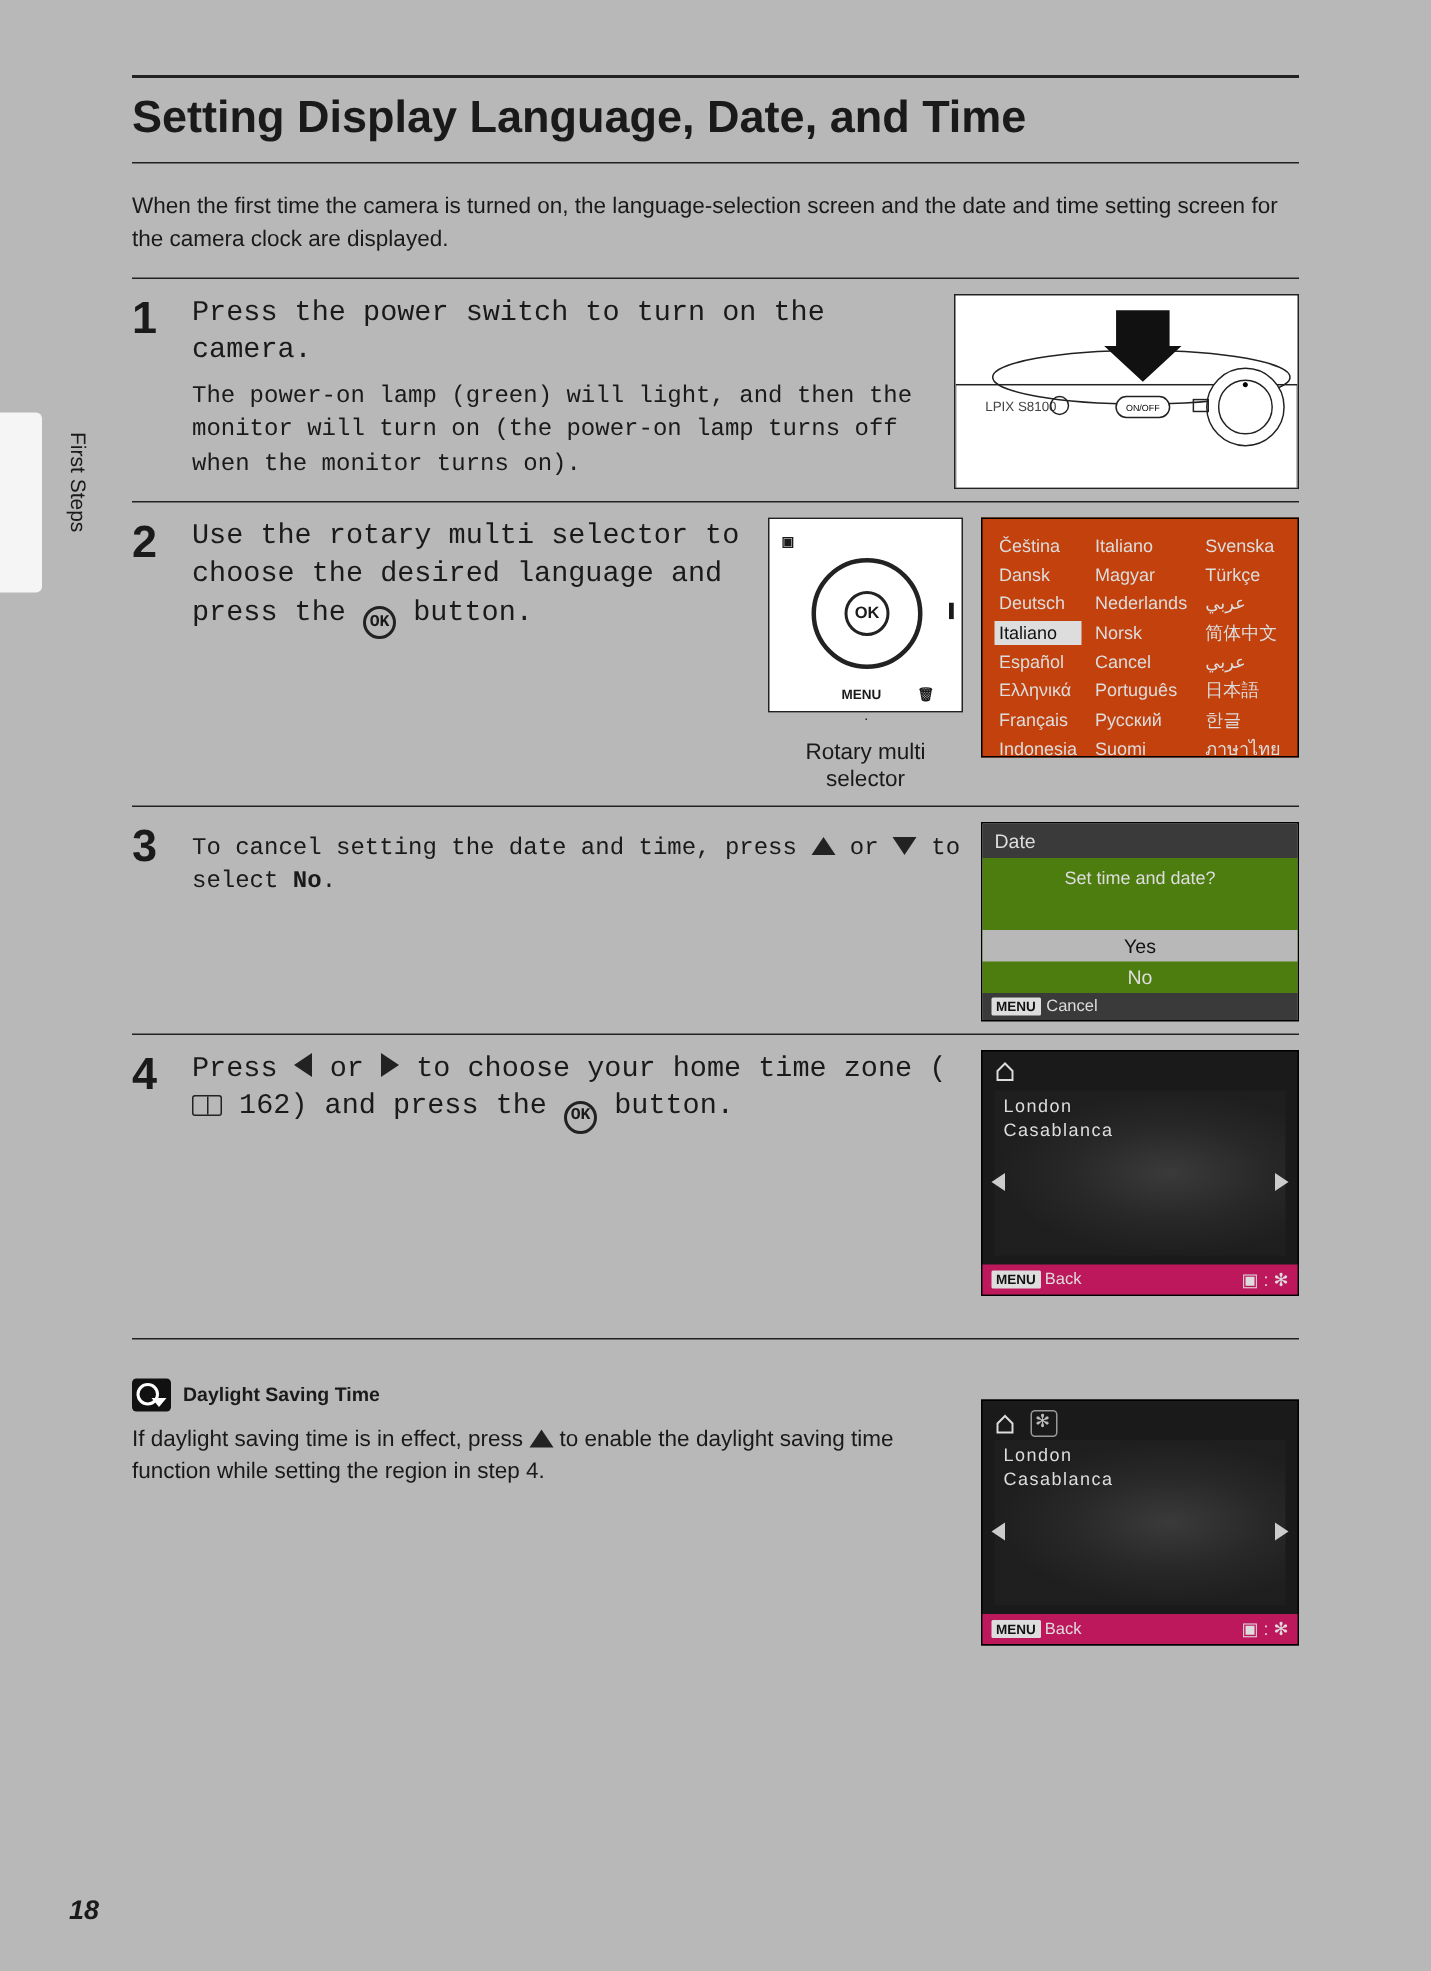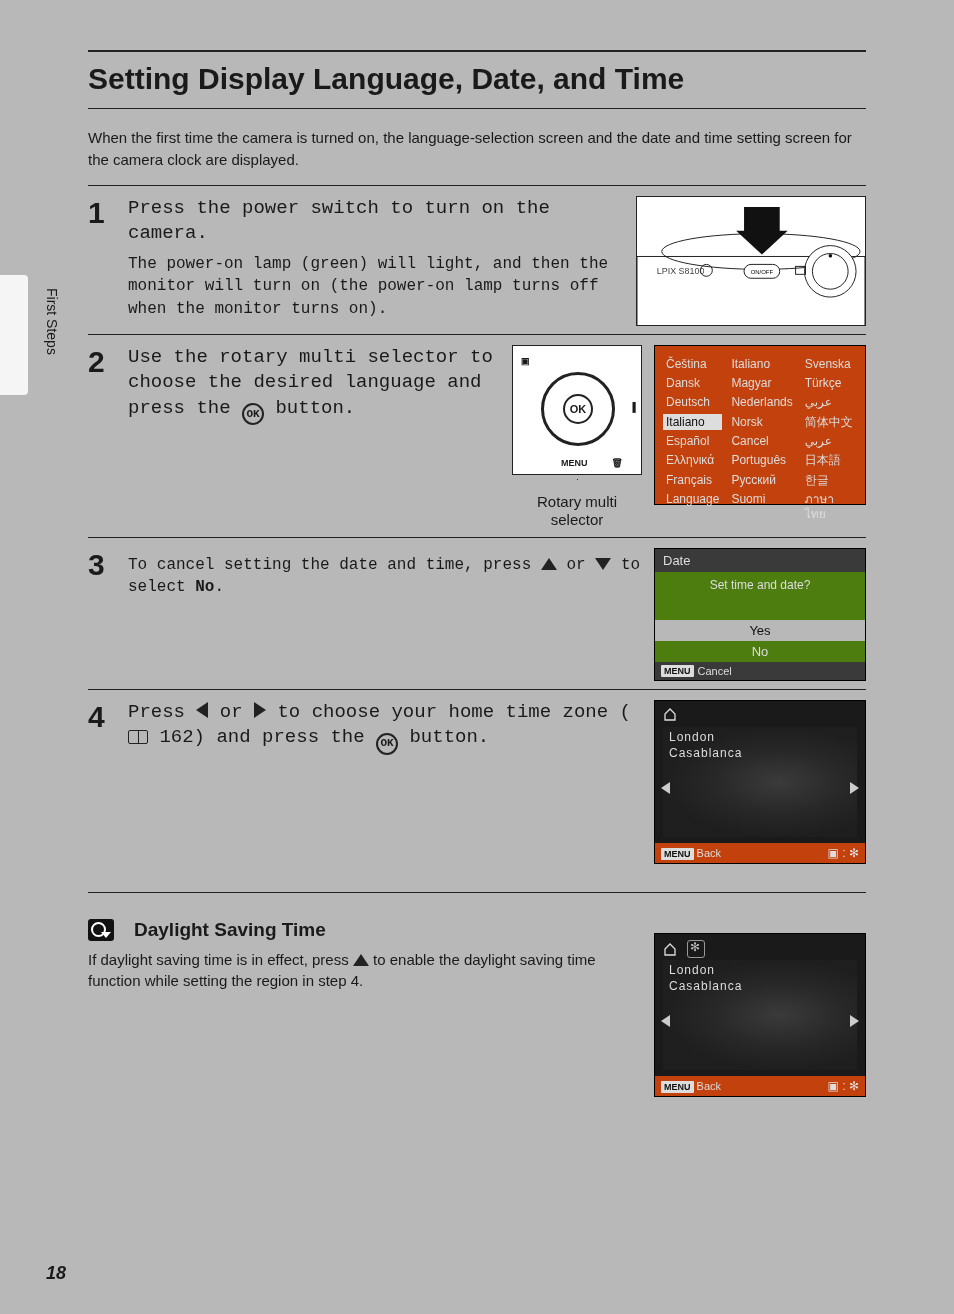--- a/index.html
+++ b/index.html
@@ -149,26 +149,26 @@
     background: radial-gradient(ellipse at 60% 50%, #555 0%, #333 40%, #222 70%);
     opacity:0.55;
   }
   .tz-arrow-l, .tz-arrow-r {
     position:absolute; top:50%; width:0;height:0;
     border-top:6px solid transparent;border-bottom:6px solid transparent;
   }
   .tz-arrow-l{left:6px;border-right:9px solid #ccc;}
   .tz-arrow-r{right:6px;border-left:9px solid #ccc;}
   .tz-foot {
-    position:absolute; bottom:0; left:0; right:0; background:#c2410c;
+    position:absolute; bottom:0; left:0; right:0; background:#be185d;
     padding:3px 6px; font-size:11px; display:flex; justify-content:space-between; align-items:center;
   }
 
   
-  .note-head { display:flex; align-items:center; gap:20px; font-weight:700; font-size:19px; margin-top:16px; margin-bottom:8px;}
+  .note-head { display:flex; align-items:center; gap:8px; font-weight:700; font-size:13px; margin-top:16px; margin-bottom:8px;}
   .note-icon {
     width:26px;height:22px;background:#111;border-radius:3px;position:relative;
   }
   .note-icon::before{content:'';position:absolute;left:3px;top:3px;width:11px;height:11px;border:2px solid #fff;border-radius:50%;}
   .note-icon::after{content:'';position:absolute;right:3px;bottom:3px;width:0;height:0;border-left:5px solid transparent;border-right:5px solid transparent;border-top:6px solid #fff;}
   .note-body { font-size:15px; line-height:1.45; }
   .note-row { display:flex; gap:18px; align-items:flex-start; }
   .note-text { flex:1; }
   .sun-icon {
     display:inline-block; width:16px; height:16px; vertical-align:-3px; position:relative;
@@ -247,21 +247,21 @@
       </div>
       <div class="fig lang-screen">
         <div class="lang-col" id="lc1">
             <div class="lang-item">Čeština</div>
             <div class="lang-item">Dansk</div>
             <div class="lang-item">Deutsch</div>
             <div class="lang-item sel">Italiano</div>
             <div class="lang-item">Español</div>
             <div class="lang-item">Ελληνικά</div>
             <div class="lang-item">Français</div>
-            <div class="lang-item">Language</div>
+            <div class="lang-item">Indonesia</div>
           </div>
         <div class="lang-col" id="lc2">
             <div class="lang-item">Italiano</div>
             <div class="lang-item">Magyar</div>
             <div class="lang-item">Nederlands</div>
             <div class="lang-item">Norsk</div>
             <div class="lang-item">Cancel</div>
             <div class="lang-item">Português</div>
             <div class="lang-item">Русский</div>
             <div class="lang-item">Suomi</div>

